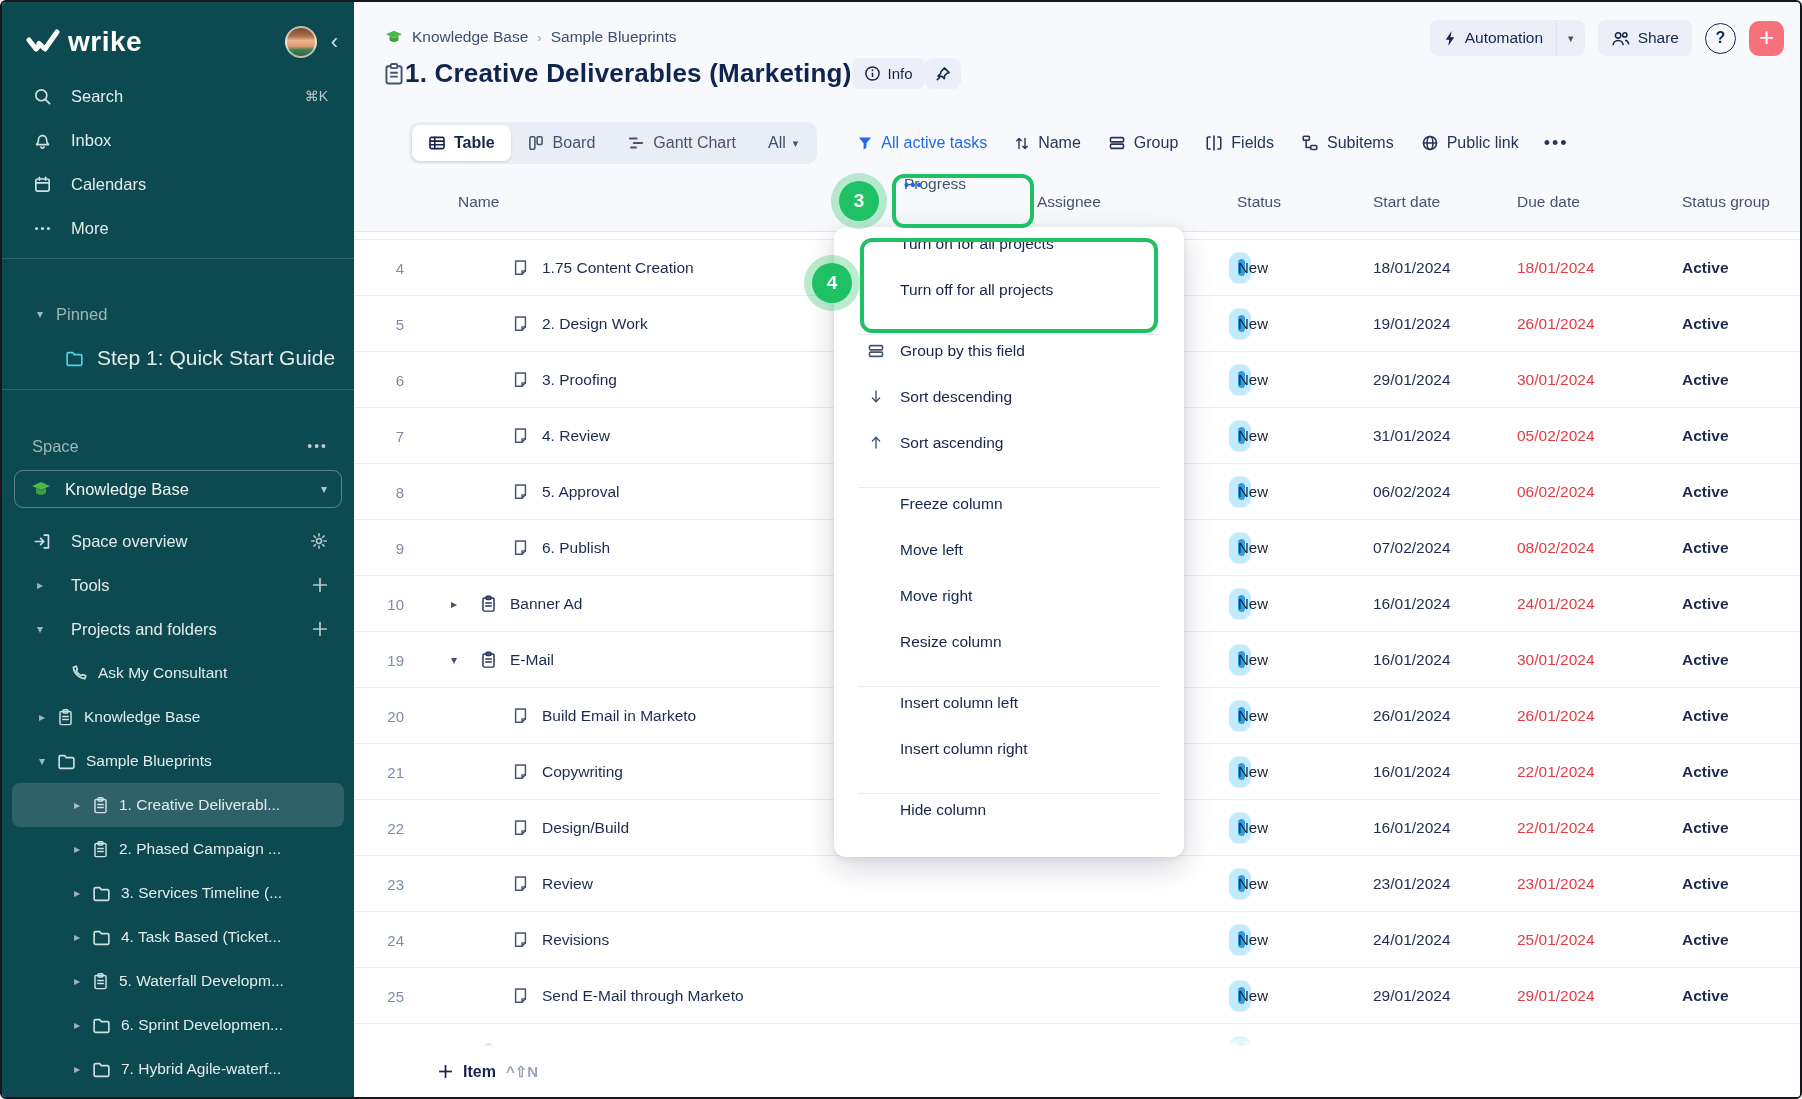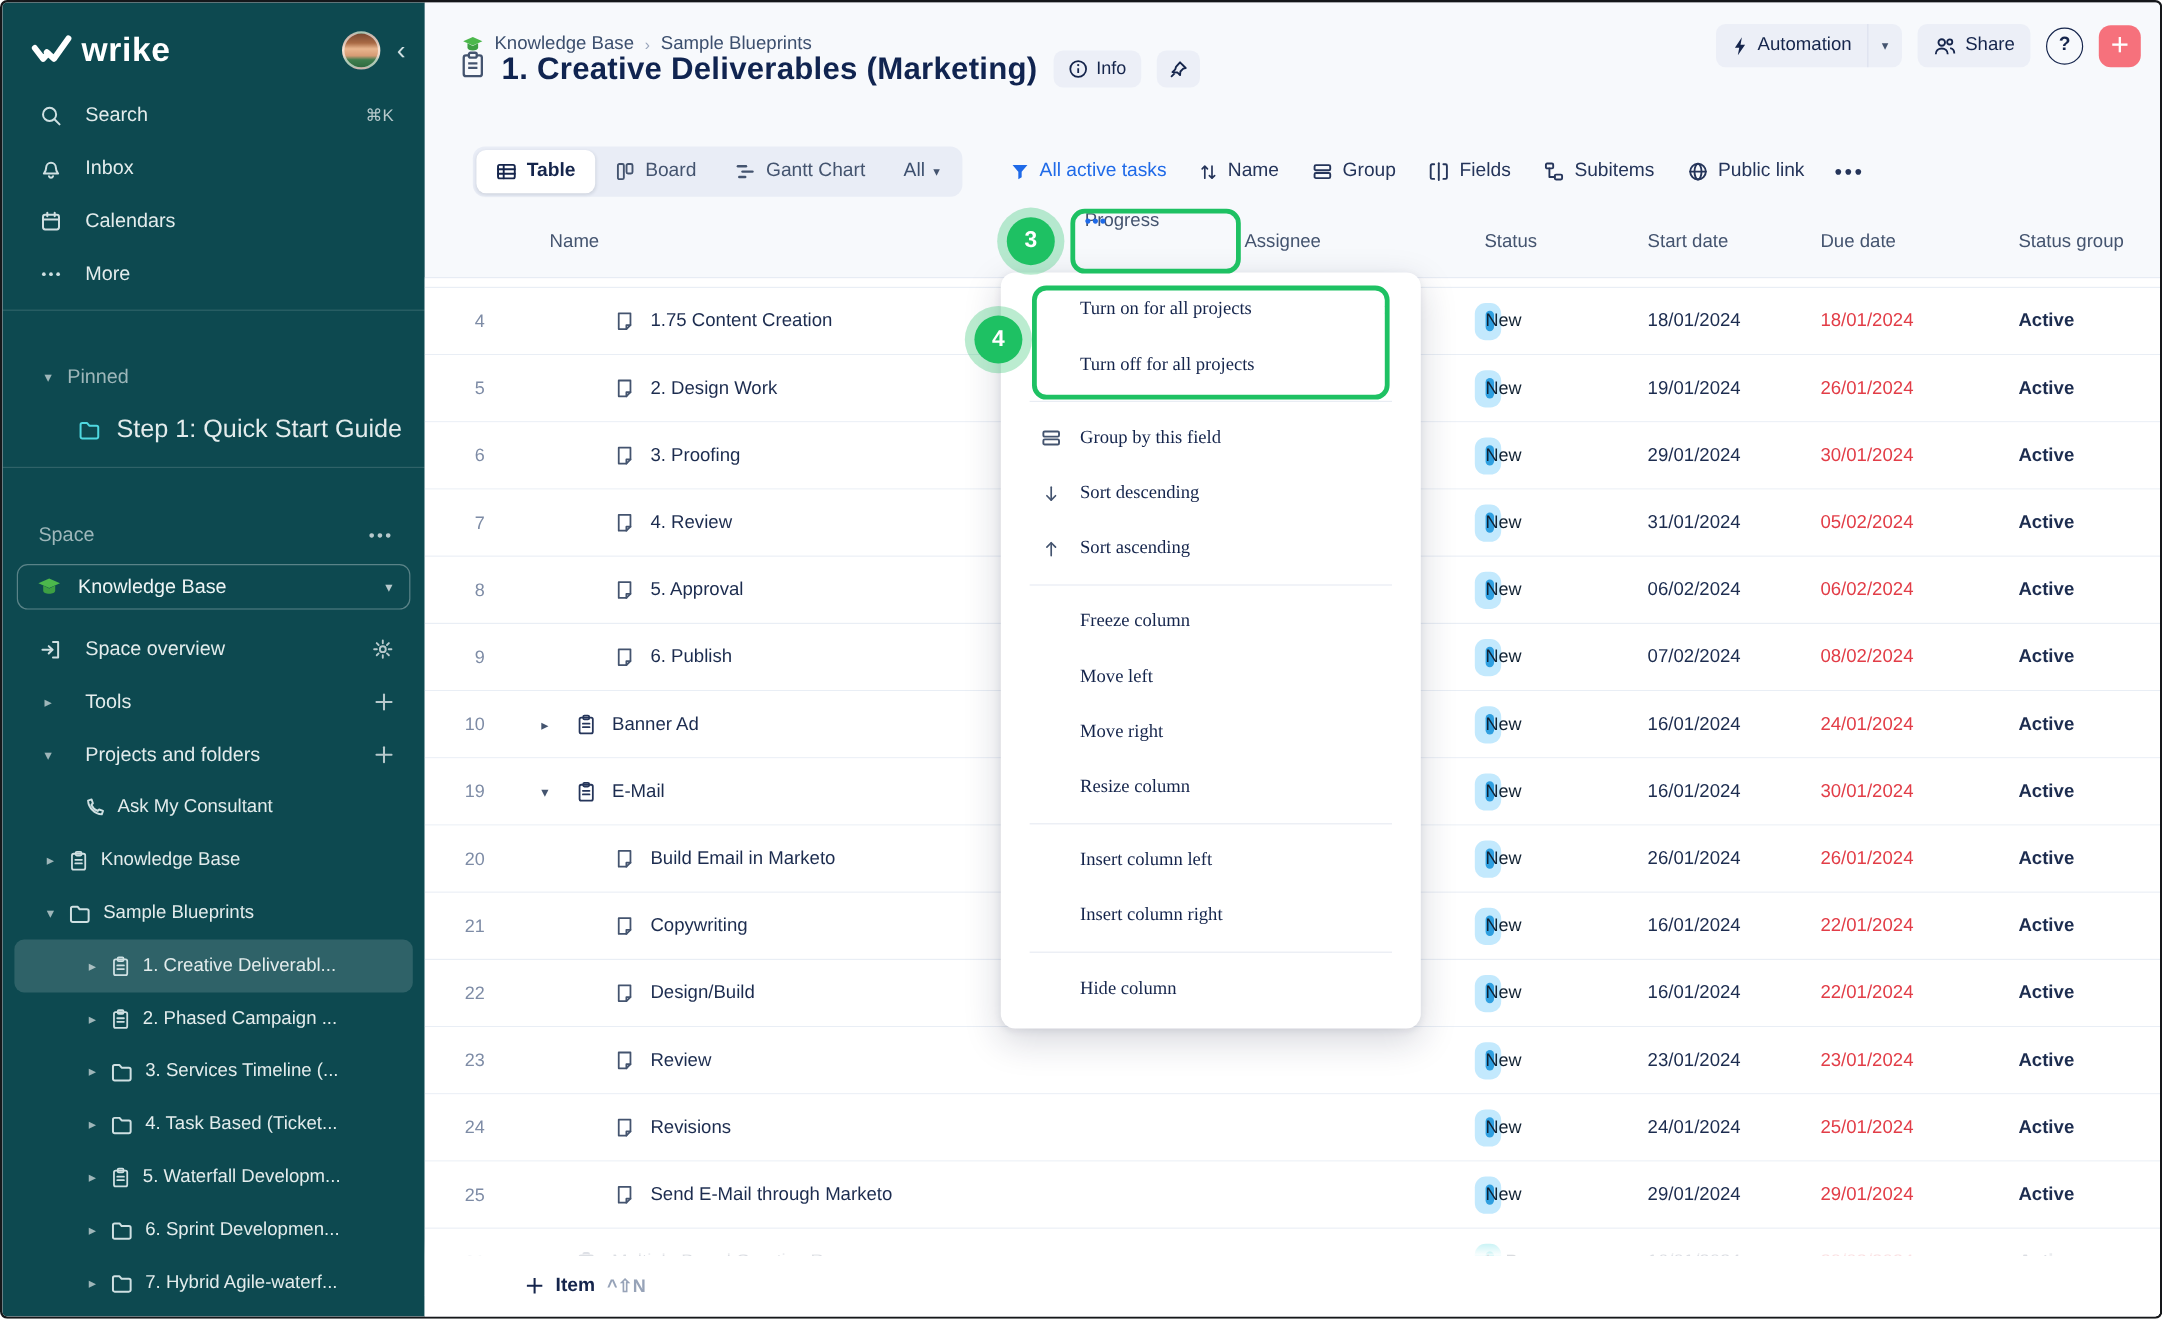--- a/index.html
+++ b/index.html
@@ -30,31 +30,31 @@
   .tree-row.sel { background:rgba(255,255,255,.14); }
   .tree-row .chev { color:rgba(255,255,255,.6); font-size:12px; width:14px; text-align:center; }
   .tree-row .ic { display:flex; color:#cfe0e2; margin:0 10px 0 8px; }
   .tree-l1 { padding-left:23px; } .tree-l2 { padding-left:58px; }
   .tree-noch { padding-left:50px; }
 
   
   .content { position:relative; flex:1; height:100%; background:#f7f9fc; }
   .breadcrumb { position:absolute; top:26px; left:31px; display:flex; align-items:center; gap:9px; font-size:15.5px; color:#3c4f6e; }
   .breadcrumb .sep { color:#9aa6bc; font-size:13px; }
-  .title-row { position:absolute; top:40px; left:29px; display:flex; gap:13px; }
+  .title-row { position:absolute; top:56px; left:29px; display:flex; align-items:center; }
   .page-title { font-size:26px; font-weight:bold; color:#102450; letter-spacing:.2px;}
   .pill-btn { display:flex; align-items:center; gap:7px; background:#eceff7; border-radius:8px; height:31px; padding:0 12px; font-size:15px; color:#15254c; }
   .hdr-right { position:absolute; top:18px; right:16px; display:flex; align-items:center; gap:13px; }
   .btn-light { display:flex; align-items:center; background:#eceff7; border-radius:8px; height:36px; font-size:15.5px; color:#15254c; }
   .btn-light .seg { display:flex; align-items:center; gap:8px; padding:0 13px; }
   .btn-light .vdiv { width:1px; height:36px; background:#dde2ee; }
   .btn-help { width:31px; height:31px; border:1.8px solid #16264d; border-radius:50%; display:flex; align-items:center; justify-content:center; font-size:16px; font-weight:bold; }
   .btn-plus { width:35px; height:35px; background:#f6717c; border-radius:10px; color:#fff; font-size:26px; display:flex; align-items:center; justify-content:center; padding-bottom:2px;}
 
-  .toolbar { position:absolute; top:120px; left:16px; right:10px; display:flex; align-items:center;padding-left:24px; }
+  .toolbar { position:absolute; top:120px; left:31px; right:10px; display:flex; align-items:center;padding-left:24px; }
   .tabgroup { display:flex; align-items:center; background:#e9edf6; border-radius:10px; height:42px; padding:3px; }
   .tab { display:flex; align-items:center; gap:8px; height:36px; padding:0 16px; font-size:16px; color:#44546f; border-radius:8px; }
   .tab.sel { background:#fff; color:#15254c; box-shadow:0 1px 3px rgba(20,30,60,.12); font-weight:bold;}
   .tab-all { display:flex; align-items:center; gap:7px; padding:0 16px; font-size:16px; color:#3c4f6e; }
   .tb-item { display:flex; align-items:center; gap:8px; font-size:16px; color:#25355a; margin-left:27px; white-space:nowrap;}
   .tb-item.blue { color:#1f6ae8; margin-left:40px; }
   .tb-more { margin-left:25px; color:#25355a; font-size:18px; letter-spacing:2px; }
 
   .thead { position:absolute; top:166px; left:0; right:0; height:64px; border-bottom:1px solid #e3e9f2; }
   .thead span { position:absolute; bottom:20px; font-size:15.5px; color:#44546f; white-space:nowrap; }
@@ -84,21 +84,21 @@
 
   .footer { position:absolute; left:0; right:0; bottom:0; height:51px; background:#fff; z-index:30; display:flex; align-items:center; padding-left:84px; }
   .footer::before { content:""; position:absolute; left:0; right:0; top:-14px; height:14px;
                     background:linear-gradient(180deg, rgba(255,255,255,0), rgba(255,255,255,.95)); }
   .add-item { display:flex; align-items:center; gap:10px; font-size:16px; color:#15254c;font-weight:bold; }
   .add-item .sc { color:#97a3b8; font-size:15px; }
 
   
   .menu { position:absolute; left:480px; top:225px; width:350px; z-index:40; background:#fff; border-radius:12px;
           box-shadow:0 10px 30px rgba(20,30,60,.18), 0 2px 6px rgba(20,30,60,.08); padding:8px 0 10px 0; }
-  .m-item { position:relative; display:flex; align-items:center; height:46px; padding-left:66px; font-size:15.5px; color:#15254c;font-family:Liberation Serif, serif; }
+  .m-item { position:relative; display:flex; align-items:flex-start; height:46px; padding-left:66px; font-size:15.5px; color:#15254c; }
   .m-item .mic { position:absolute; left:32px; width:20px; display:flex; justify-content:center; color:#44546f; font-size:16px; }
   .m-item .sub { position:absolute; right:26px; color:#7e8ca6; font-size:15px; }
   .m-div { height:1px; background:#e8ecf3; margin:7px 24px; }
 
   
   .g-box { position:absolute; border:4px solid #1ec163; border-radius:12px; z-index:50; pointer-events:none; }
   .g-box-progress { left:538px; top:172px; width:142px; height:54px; }
   .g-box-menu { left:506px; top:236px; width:298px; height:95px; }
   .g-circle { position:absolute; z-index:55; width:56px; height:56px; border-radius:50%;
               background:rgba(30,193,99,.3); display:flex; align-items:center; justify-content:center; }

